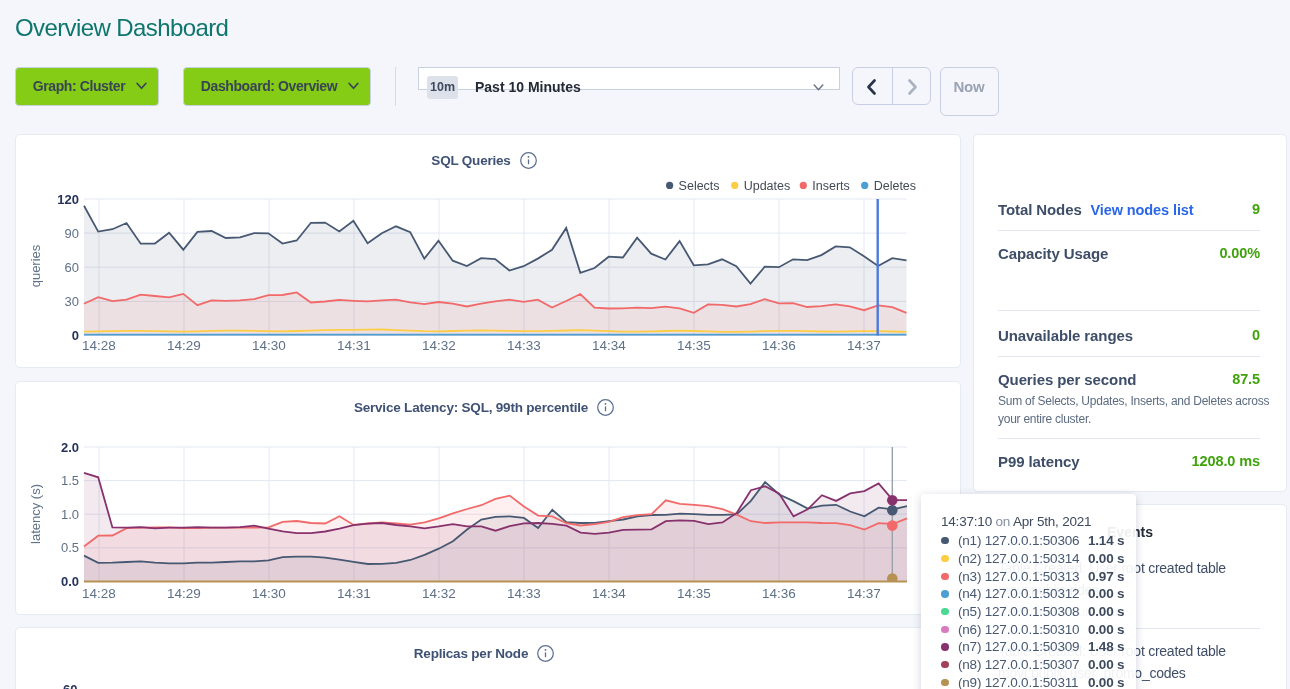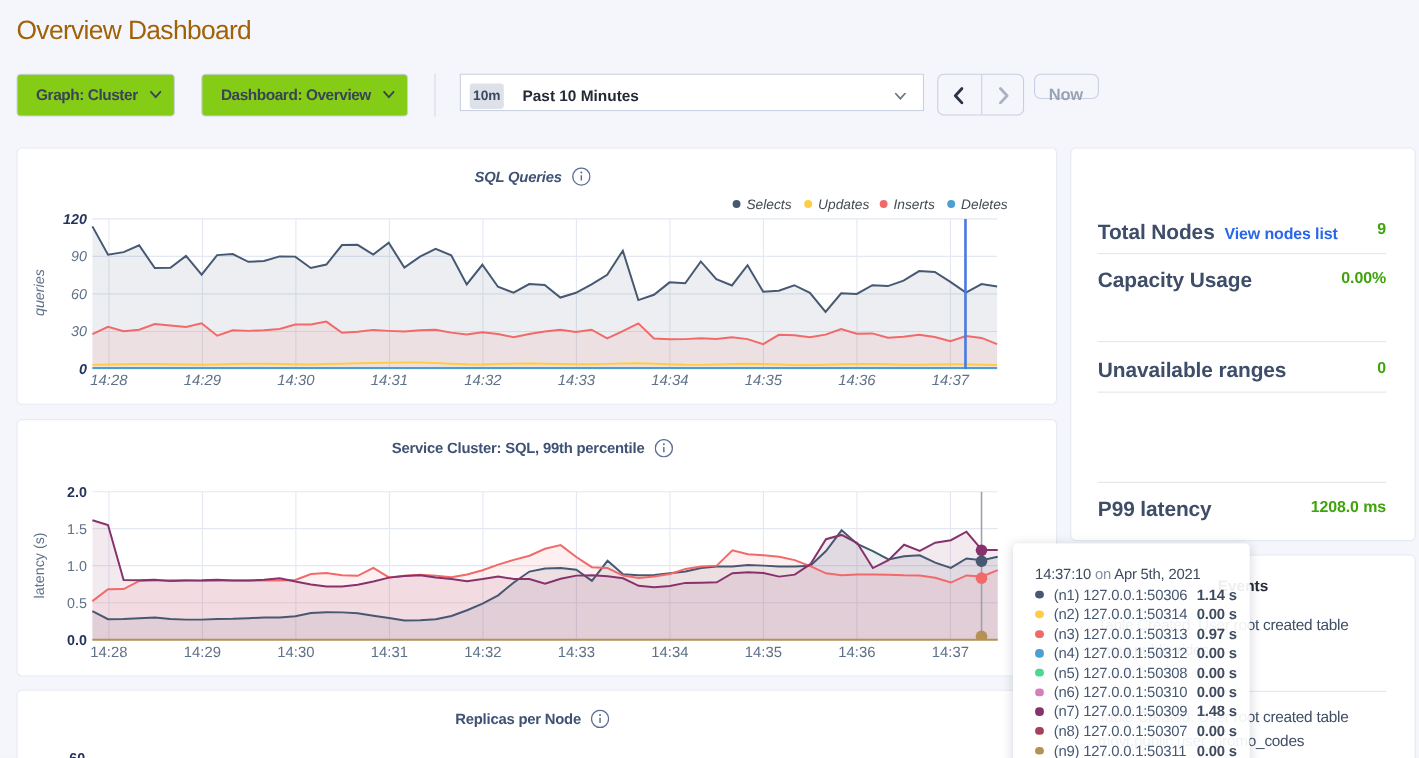--- a/index.html
+++ b/index.html
@@ -1,36 +1,36 @@
 <!DOCTYPE html>
 <html><head><meta charset="utf-8">
 <style>
 * { margin:0; padding:0; box-sizing:border-box; }
 html,body { width:1290px; height:689px; overflow:hidden; background:#f4f6fb;
   font-family:"Liberation Sans", sans-serif; position:relative; }
 .panel { position:absolute; background:#fff; border:1px solid #e6eaf1; border-radius:5px; }
-h1 { position:absolute; left:15px; top:14px; font-size:24px; font-weight:400; color:#a16207; letter-spacing:-0.6px; }
+h1 { position:absolute; left:15px; top:14px; font-size:24px; font-weight:400; color:#0f766e; letter-spacing:-0.6px; }
 .btn { position:absolute; top:67px; height:38.5px; background:#84cc16; border:1px solid #c9d0e0; border-radius:4px; padding-left:6px;
   display:flex; align-items:center; justify-content:center; color:#394455; font-weight:bold; font-size:14px; letter-spacing:-0.4px; }
 .chev { margin-left:11px; width:11px; height:8px; }
 .vdiv { position:absolute; left:395px; top:67px; height:39px; width:1px; background:#d5dae3; }
-.timesel { position:absolute; left:418px; top:67px; width:422px; height:34px; background:#fff; border:1px solid #c9d0e0; border-radius:0; }
+.timesel { position:absolute; left:418px; top:67px; width:422px; height:23px; background:#fff; border:1px solid #c9d0e0; border-radius:0; }
 .badge10 { position:absolute; left:8px; top:7.5px; width:31px; height:23px; background:#dde1ea; border-radius:3px;
   color:#3e4a5e; font-weight:bold; font-size:12.5px; text-align:center; line-height:23px; }
 .pastten { position:absolute; left:56px; top:11px; font-size:14px; font-weight:bold; color:#242a35; line-height:16px;text-align:center; }
 .tscaret { position:absolute; right:15px; top:16px; }
 .arrowgrp { position:absolute; left:852px; top:67px; width:79px; height:38px; border:1px solid #c9cfe2; border-radius:6px; }
 .arrowdiv { position:absolute; left:39px; top:0; width:1px; height:36px; background:#c9cfe2; }
-.nowbtn { position:absolute; left:939.5px; top:67px; width:59px; height:23px; border:1px solid #c9cfe2; border-radius:6px;
+.nowbtn { position:absolute; left:939.5px; top:67px; width:59px; height:49px; border:1px solid #c9cfe2; border-radius:6px;
   color:#9aa3b4; font-weight:bold; font-size:15px; text-align:center; line-height:37px; letter-spacing:-0.2px; }
 .ctitle { position:absolute; left:0; top:17px; width:936px; display:flex; justify-content:center; align-items:center; gap:9px; font-size:13.5px; font-weight:bold; color:#3f5174; letter-spacing:-0.2px; }
 .sumpanel { left:973px; top:134px; width:314px; height:358px; }
 .evpanel { left:973px; top:504px; width:314px; height:290px; }
 .srow { position:absolute; left:24px; right:26px; }
-.slabel { font-size:19px; font-weight:bold; color:#3e4d68; letter-spacing:-0.1px; }
+.slabel { font-size:15px; font-weight:bold; color:#3e4d68; letter-spacing:-0.1px; }
 .sval { position:absolute; right:0; top:0; font-size:14.5px; font-weight:bold; color:#3fa30c; letter-spacing:-0.1px; }
 .slink { font-size:14.5px; font-weight:bold; color:#2a66e8; letter-spacing:-0.1px;text-align:center; }
 .sdesc { font-size:12px; color:#5c6b80; line-height:17.5px; margin-top:4px; letter-spacing:-0.25px; white-space:nowrap; }
 .sdiv { position:absolute; left:24px; right:26px; height:1px; background:#e3e7ed; }
 .tooltip { position:absolute; left:921px; top:494px; width:215px; height:210px; background:rgba(255,255,255,0.92);
   border-radius:4px; box-shadow:0 2px 10px rgba(50,60,90,0.22); z-index:10; }
 .ttl { position:absolute; left:20px; top:19.5px; font-size:13.5px; letter-spacing:-0.2px; line-height:15px; }
 .t1 { color:#3e4a5e; } .t2 { color:#8791a5; }
 .ttrow { position:absolute; left:0; height:17.7px; width:100%; }
 .ttdot { position:absolute; left:20.3px; top:4.5px; width:7.4px; height:7.4px; border-radius:50%; }
@@ -58,21 +58,21 @@
   <div class="arrowdiv"></div>
   <svg width="10" height="16" viewBox="0 0 10 16" style="position:absolute;left:13px;top:11px">
       <path d="M8.5 1.5 L2.5 8 L8.5 14.5" fill="none" stroke="#2a3446" stroke-width="2.6" stroke-linecap="round" stroke-linejoin="round"></path>
     </svg>
   <svg width="10" height="16" viewBox="0 0 10 16" style="position:absolute;left:55px;top:11px">
       <path d="M1.5 1.5 L7.5 8 L1.5 14.5" fill="none" stroke="#aab2c0" stroke-width="2.6" stroke-linecap="round" stroke-linejoin="round"></path>
     </svg>
 </div>
 <div class="nowbtn">Now</div>
 
-<div class="panel" style="left:15px; top:134px; width:946px; height:234px;font-style:italic;">
+<div class="panel" style="left:15px; top:134px; width:946px; height:234px;">
   <div class="ctitle">
       <span>SQL Queries</span>
       <svg width="17" height="17" viewBox="0 0 17 17" style="flex:0 0 auto">
         <circle cx="8.5" cy="8.5" r="7.8" fill="none" stroke="#5d6f94" stroke-width="1.25"></circle>
         <line x1="8.5" y1="7.4" x2="8.5" y2="12.2" stroke="#5a6b8c" stroke-width="1.3"></line>
         <circle cx="8.5" cy="4.9" r="0.9" fill="#5a6b8c"></circle>
       </svg>
     </div>
   <svg width="946" height="234" viewBox="0 0 946 234" style="position:absolute;top:0;left:0">
 <line x1="68.0" y1="64.0" x2="890.5" y2="64.0" stroke="#e3e8f1" stroke-width="1"></line>
@@ -119,21 +119,21 @@
 <text x="727.7" y="54.6" font-family="Liberation Sans, sans-serif" font-size="12.5" fill="#434a54">Updates</text>
 <circle cx="787.3" cy="50.4" r="3.6" fill="#F16969"></circle>
 <text x="796.3" y="54.6" font-family="Liberation Sans, sans-serif" font-size="12.5" fill="#434a54">Inserts</text>
 <circle cx="848.7" cy="50.4" r="3.6" fill="#4E9FD1"></circle>
 <text x="857.7" y="54.6" font-family="Liberation Sans, sans-serif" font-size="12.5" fill="#434a54">Deletes</text>
 </svg>
 </div>
 
 <div class="panel" style="left:15px; top:381px; width:946px; height:234px;">
   <div class="ctitle">
-      <span>Service Cluster: SQL, 99th percentile</span>
+      <span>Service Latency: SQL, 99th percentile</span>
       <svg width="17" height="17" viewBox="0 0 17 17" style="flex:0 0 auto">
         <circle cx="8.5" cy="8.5" r="7.8" fill="none" stroke="#5d6f94" stroke-width="1.25"></circle>
         <line x1="8.5" y1="7.4" x2="8.5" y2="12.2" stroke="#5a6b8c" stroke-width="1.3"></line>
         <circle cx="8.5" cy="4.9" r="0.9" fill="#5a6b8c"></circle>
       </svg>
     </div>
   <svg width="946" height="234" viewBox="0 0 946 234" style="position:absolute;top:0;left:0">
 <defs>
         <clipPath id="plot2">
           <rect x="68.0" y="65.0" width="823.0" height="134.5"></rect>
@@ -200,20 +200,22 @@
 </div>
 
 <div class="panel sumpanel">
   <div class="srow" style="top:66px;"><span class="slabel">Total Nodes</span>&nbsp; <span class="slink">View nodes list</span><span class="sval">9</span></div>
   <div class="sdiv" style="top:95px;"></div>
   <div class="srow" style="top:110px;"><span class="slabel">Capacity Usage</span><span class="sval">0.00%</span>
     </div>
   <div class="sdiv" style="top:175px;"></div>
   <div class="srow" style="top:192px;"><span class="slabel">Unavailable ranges</span><span class="sval">0</span></div>
   <div class="sdiv" style="top:221px;"></div>
+  <div class="srow" style="top:236px;"><span class="slabel">Queries per second</span><span class="sval">87.5</span>
+    <div class="sdesc">Sum of Selects, Updates, Inserts, and Deletes across<br>your entire cluster.</div></div>
   <div class="sdiv" style="top:303px;"></div>
   <div class="srow" style="top:318px;"><span class="slabel">P99 latency</span><span class="sval">1208.0 ms</span></div>
 </div>
 
 <div class="panel evpanel">
   <div style="position:absolute;width:100%;top:19px;text-align:center;font-size:14px;font-weight:bold;color:#242a35;">Events</div>
   <div class="evtext" style="top:55px; left:24px;">Table Created: User root created table</div>
   <div class="evtext" style="top:77px; left:24px;">movr.public.rides</div>
   <div class="evtext" style="top:100px; left:24px; font-size:12.5px; color:#8a94a8;">less than a minute ago</div>
   <div class="sdiv" style="top:123px;"></div>

